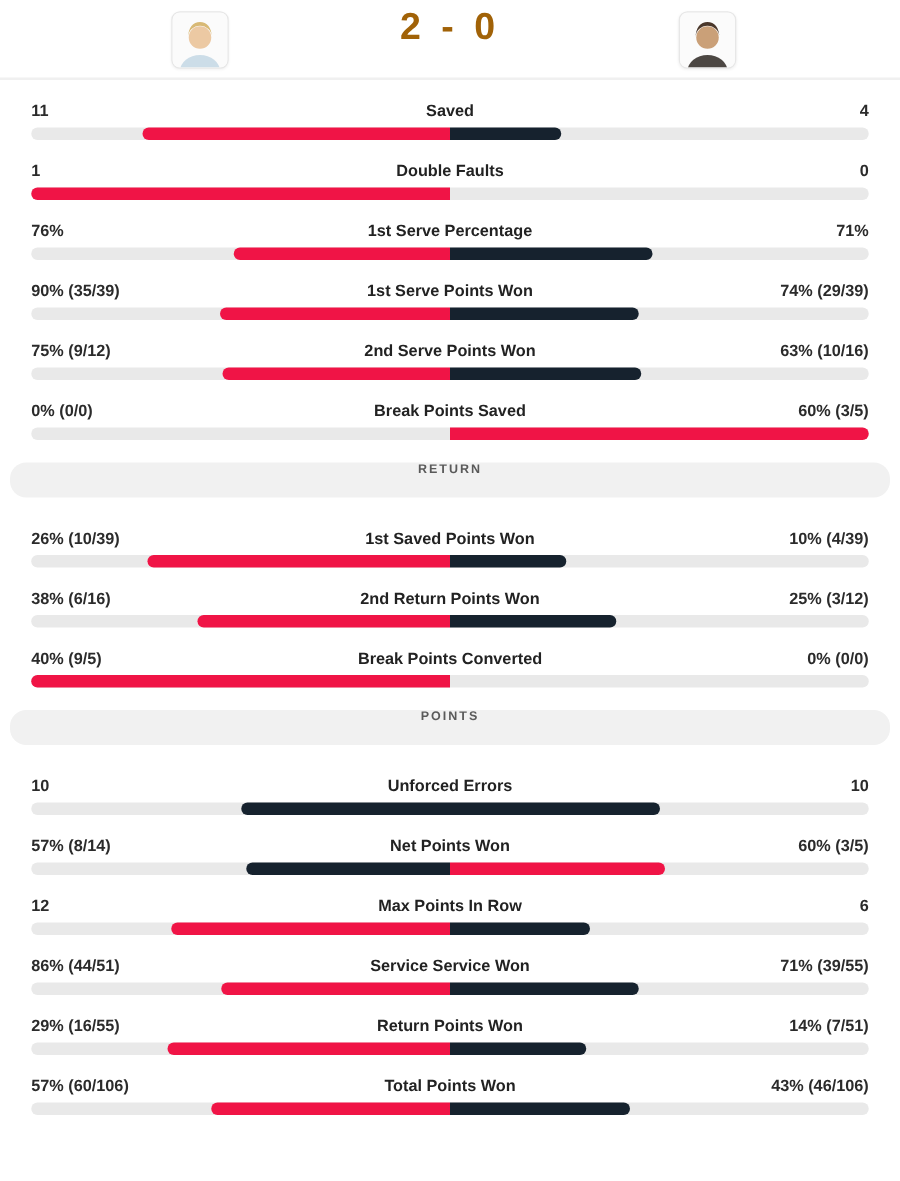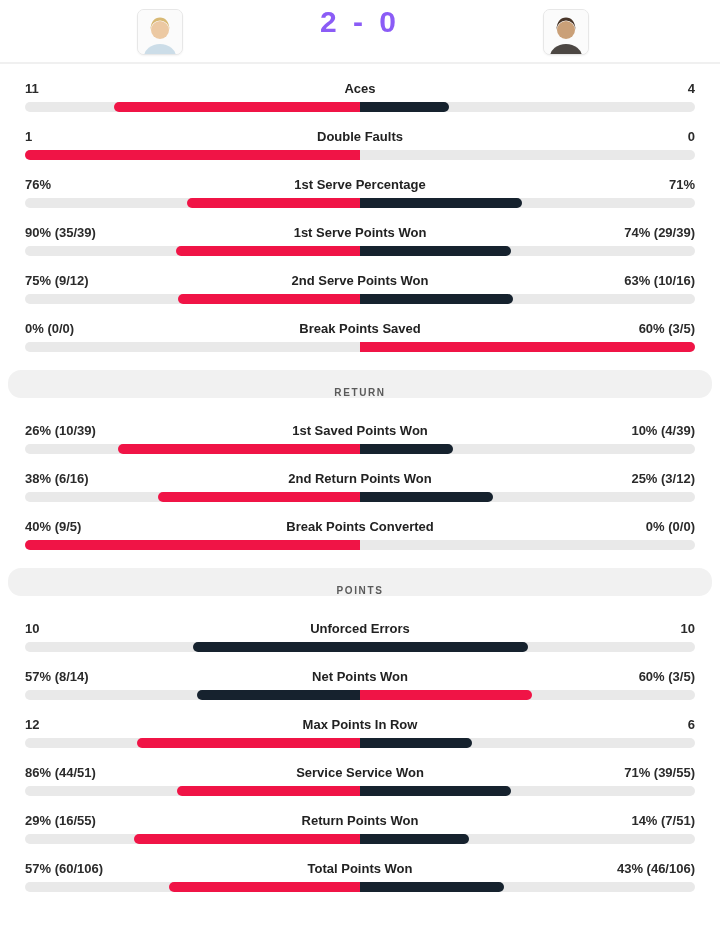--- a/index.html
+++ b/index.html
@@ -12,27 +12,27 @@
   .header{position:relative;height:62px;border-bottom:2px solid #f0f0f0;background:#fff;}
   .avatar{
     position:absolute;top:9px;width:44px;height:44px;
     border:1px solid #e7e7e7;border-radius:7px;background:#fbfbfb;
     box-shadow:0 1px 2px rgba(0,0,0,.05);overflow:hidden;cursor:pointer;
   }
   .avatar.home{left:137px;}
   .avatar.away{left:543px;}
   .avatar svg{display:block;width:44px;height:44px;}
   .score-block{position:absolute;left:0;right:0;top:7px;text-align:center;}
-  .score{font-size:30px;line-height:30px;font-weight:bold;letter-spacing:4px;color:#8b5cf6;}
+  .score{font-size:30px;line-height:30px;font-weight:bold;letter-spacing:4px;color:#a16207;}
   .status{margin-top:6px;font-size:9px;font-weight:bold;letter-spacing:1.8px;color:#3c3c3c;}
   
   .stats{padding-top:0;}
   .band{
     margin:18px 8px 8px;height:28px;border-radius:13px;
-    display:flex;align-items:flex-end;justify-content:center;
+    display:flex;align-items:flex-start;justify-content:center;
   }
   .band-label{font-size:10px;font-weight:bold;letter-spacing:1.6px;color:#5a5a5a;}
   .row{padding:17px 25px 0;}
   .vals{display:flex;align-items:baseline;height:16px;font-size:13px;font-weight:bold;color:#2b2b2b;}
   .v{min-width:100px;white-space:nowrap;}
   .v.home{text-align:left;}
   .v.away{text-align:right;}
   .lbl{flex:1;text-align:center;font-size:13px;font-weight:bold;color:#222;}
   .track{position:relative;height:10px;margin-top:5px;border-radius:5px;}
   .bar{position:absolute;top:0;height:10px;}
@@ -61,21 +61,21 @@
       <circle cx="22" cy="20" r="9" fill="#caa078"></circle>
       <path d="M12.5 20 a9.5 9.5 0 0 1 19 0 c0 -8 -4 -12.5 -9.5 -12.5 s-9.5 4.5 -9.5 12.5 z" fill="#4a372a"></path>
     </svg>
   </div>
 </div>
 
 <div class="stats" id="stats-root">
   <div class="row">
     <div class="vals">
       <span class="v home">11</span>
-      <span class="lbl">Aces</span>
+      <span class="lbl">Saved</span>
       <span class="v away">4</span>
     </div>
     <div class="track" style="background: rgb(233, 233, 233);">
       <div class="bar home-bar" style="width: 36.6667%; background: rgb(240, 20, 70);"></div>
       <div class="bar away-bar" style="width: 13.3333%; background: rgb(22, 34, 46);"></div>
     </div>
   </div>
 
   <div class="row">
     <div class="vals">

